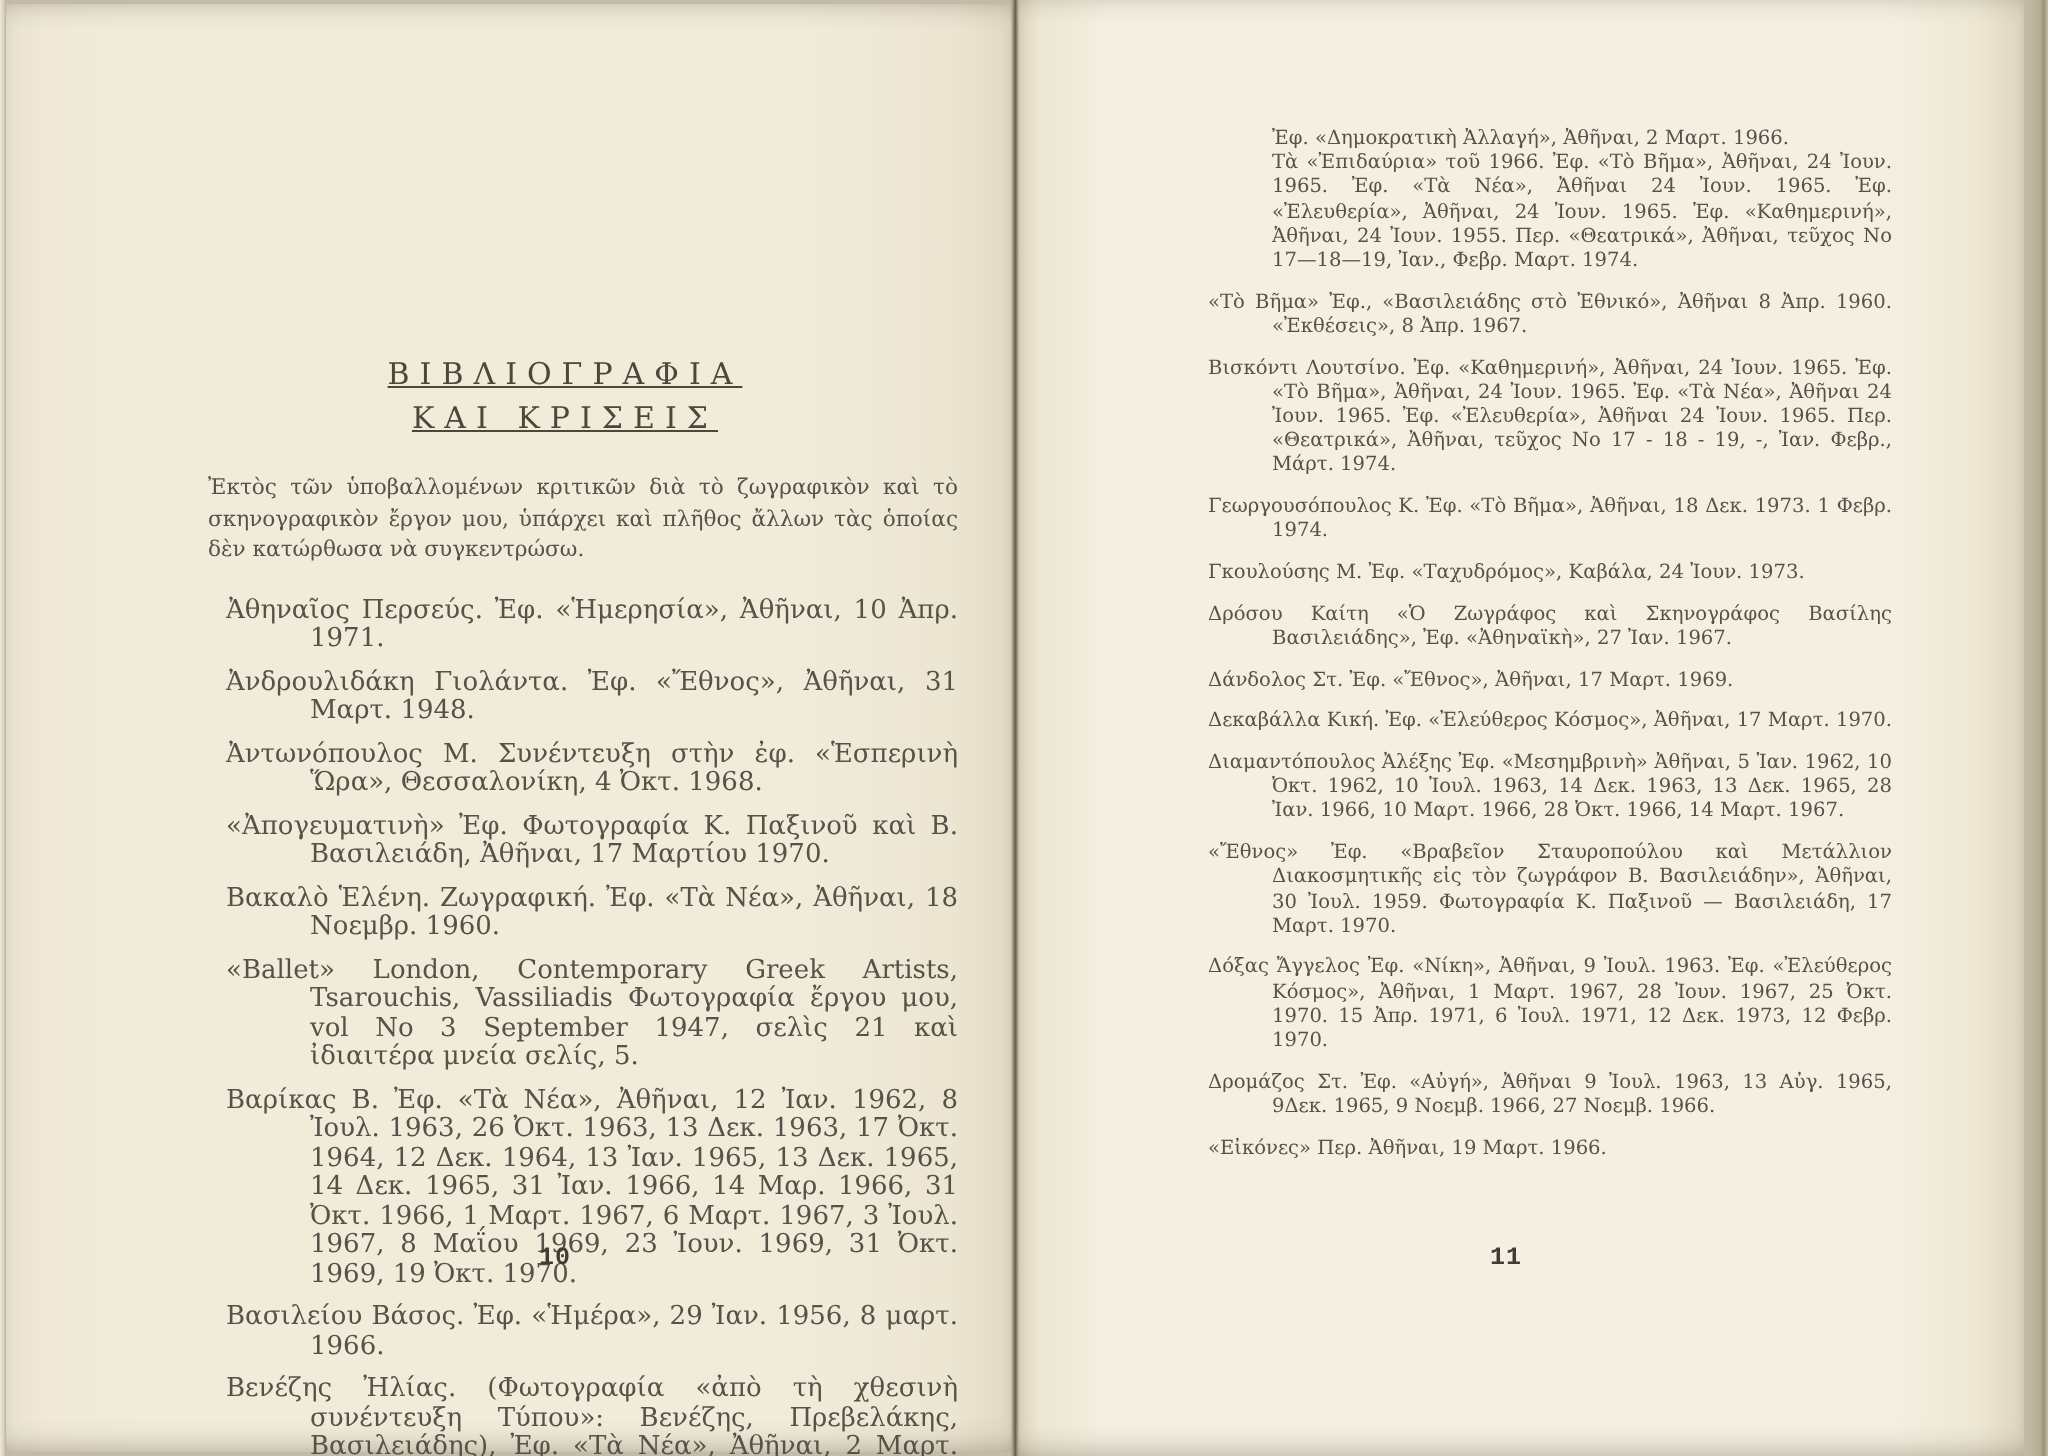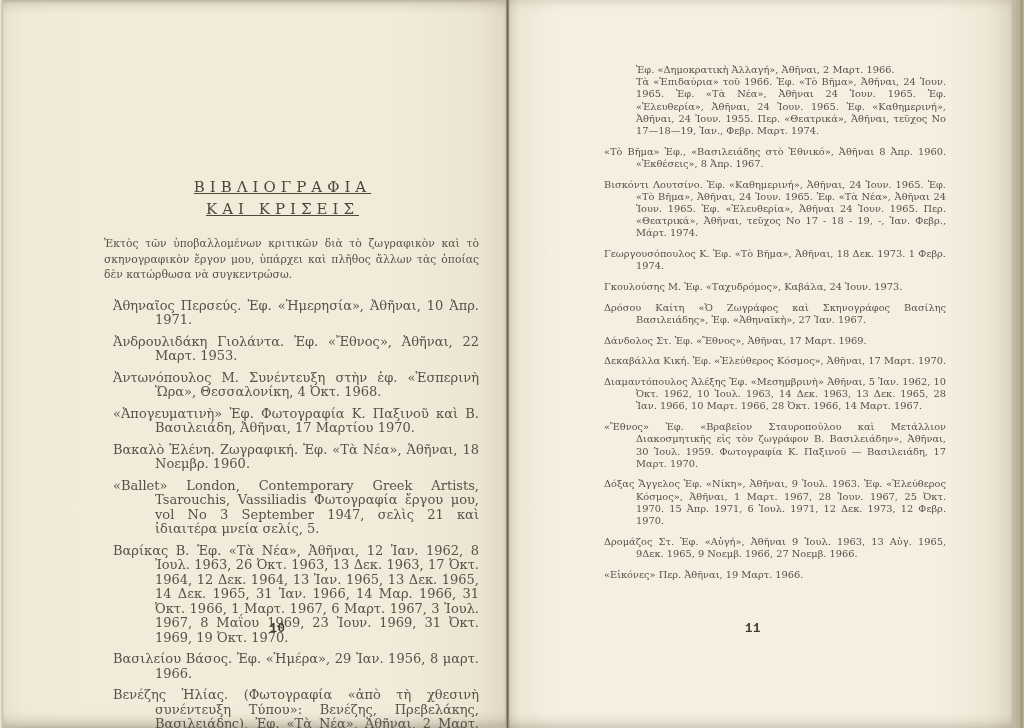--- a/index.html
+++ b/index.html
@@ -90,21 +90,21 @@
 
   <div class="page page-left">
     <div class="content-left">
       <div class="title">
         <div>ΒΙΒΛΙΟΓΡΑΦΙΑ</div>
         <div>ΚΑΙ ΚΡΙΣΕΙΣ</div>
       </div>
       <p class="intro">Ἐκτὸς τῶν ὑποβαλλομένων κριτικῶν διὰ τὸ ζωγραφικὸν καὶ τὸ σκηνογραφικὸν ἔργον μου, ὑπάρχει καὶ πλῆθος ἄλλων τὰς ὁποίας δὲν κατώρθωσα νὰ συγκεντρώσω.</p>
       <div class="entries-left">
           <p class="entry">Ἀθηναῖος Περσεύς. Ἐφ. «Ἡμερησία», Ἀθῆναι, 10 Ἀπρ. 1971.</p>
-          <p class="entry">Ἀνδρουλιδάκη Γιολάντα. Ἐφ. «Ἔθνος», Ἀθῆναι, 22 Μαρτ. 1953.</p>
+          <p class="entry">Ἀνδρουλιδάκη Γιολάντα. Ἐφ. «Ἔθνος», Ἀθῆναι, 31 Μαρτ. 1948.</p>
           <p class="entry">Ἀντωνόπουλος Μ. Συνέντευξη στὴν ἐφ. «Ἑσπερινὴ Ὥρα», Θεσσαλονίκη, 4 Ὀκτ. 1968.</p>
           <p class="entry">«Ἀπογευματινὴ» Ἐφ. Φωτογραφία Κ. Παξινοῦ καὶ Β. Βασιλειάδη, Ἀθῆναι, 17 Μαρτίου 1970.</p>
           <p class="entry">Βακαλὸ Ἑλένη. Ζωγραφική. Ἐφ. «Τὰ Νέα», Ἀθῆναι, 18 Νοεμβρ. 1960.</p>
           <p class="entry">«Ballet» London, Contemporary Greek Artists, Tsarouchis, Vassiliadis Φωτογραφία ἔργου μου, vol No 3 September 1947, σελὶς 21 καὶ ἰδιαιτέρα μνεία σελίς, 5.</p>
           <p class="entry">Βαρίκας Β. Ἐφ. «Τὰ Νέα», Ἀθῆναι, 12 Ἰαν. 1962, 8 Ἰουλ. 1963, 26 Ὀκτ. 1963, 13 Δεκ. 1963, 17 Ὀκτ. 1964, 12 Δεκ. 1964, 13 Ἰαν. 1965, 13 Δεκ. 1965, 14 Δεκ. 1965, 31 Ἰαν. 1966, 14 Μαρ. 1966, 31 Ὀκτ. 1966, 1 Μαρτ. 1967, 6 Μαρτ. 1967, 3 Ἰουλ. 1967, 8 Μαΐου 1969, 23 Ἰουν. 1969, 31 Ὀκτ. 1969, 19 Ὀκτ. 1970.</p>
           <p class="entry">Βασιλείου Βάσος. Ἐφ. «Ἡμέρα», 29 Ἰαν. 1956, 8 μαρτ. 1966.</p>
           <p class="entry">Βενέζης Ἠλίας. (Φωτογραφία «ἀπὸ τὴ χθεσινὴ συνέντευξη Τύπου»: Βενέζης, Πρεβελάκης, Βασιλειάδης), Ἐφ. «Τὰ Νέα», Ἀθῆναι, 2 Μαρτ. 1966,</p>
         </div>
     </div>
     <div class="pagenum pagenum-left">10</div>

